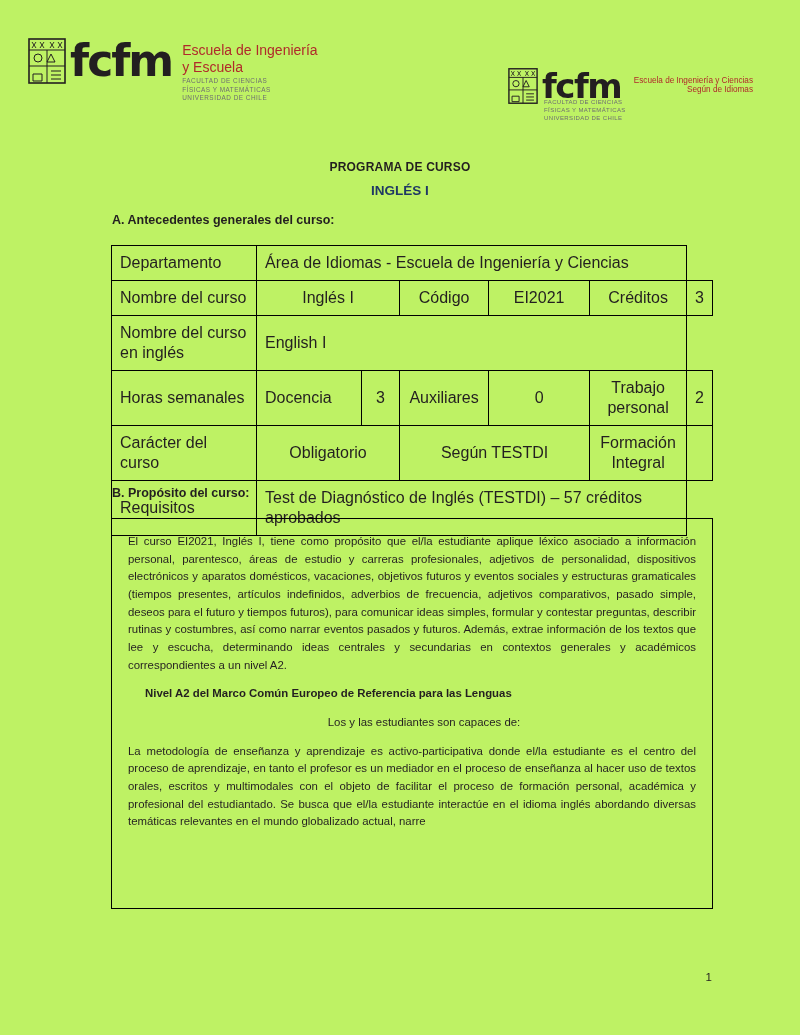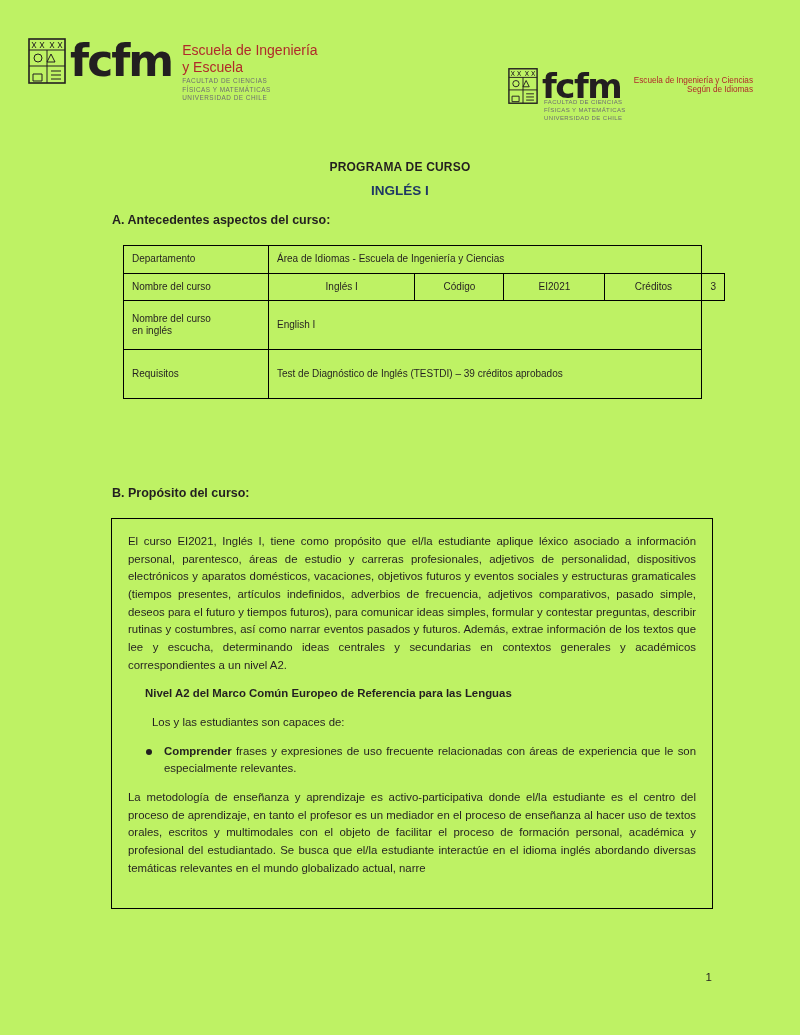--- a/index.html
+++ b/index.html
@@ -117,25 +117,25 @@
     left: 112px;
     font-weight: bold;
     font-size: 12.5px;
   }
   #sec-a { top: 213px; }
   #sec-b { top: 486px; }
 
   
   table.info {
     position: absolute;
-    left: 123px;
+    left: 111px;
     top: 245px;
     width: 602px;
     border-collapse: collapse;
-    font-size: 10px;
+    font-size: 16px;
   }
   table.info td {
     border: 1px solid #000;
     padding: 7px 8px;
     vertical-align: middle;
     line-height: 1.25;
   }
   .c { text-align: center; }
   .l { text-align: left; }
   .tall { height: 34px; }
@@ -151,21 +151,21 @@
     box-sizing: border-box;
     padding: 14px 16px 0 16px;
     font-size: 11.4px;
     line-height: 1.55;
     text-align: justify;
     overflow: hidden;
   }
   .purpose-box p { margin: 0 0 11px 0; }
   .purpose-box .bold { font-weight: bold; }
   .lvl-title { font-weight: bold; margin: 0 0 1px 0; text-align: left; padding-left: 17px;}
-  .lvl-sub { margin: 0 0 5px 0; text-align: left; padding-left: 24px; }
+  .lvl-sub { margin: 0 0 5px 0; text-align: center; padding-left: 24px; }
   ul.cef {
     margin: 0 0 11px 0;
     padding-left: 34px;
     list-style: none;
   }
   ul.cef li {
     position: relative;
     margin-bottom: 4px;
     text-align: justify;
     padding-left: 2px;
@@ -242,21 +242,21 @@
       <div class="txt-block">
         <div class="txt-red">Escuela de Ingeniería y Ciencias</div>
         <div class="txt-red">Según de Idiomas</div>
       </div>
     </div>
   </div>
 
   <div class="doc-title">PROGRAMA DE CURSO</div>
   <div class="doc-subtitle">INGLÉS I</div>
 
-  <div class="section-head" id="sec-a">A. Antecedentes aspectos del curso:</div>
+  <div class="section-head" id="sec-a">A. Antecedentes generales del curso:</div>
 
   <table class="info">
     <tbody>
       <tr>
         <td class="l" style="width:128px">Departamento</td>
         <td class="l" colspan="5">Área de Idiomas - Escuela de Ingeniería y Ciencias</td>
       </tr>
       <tr>
         <td class="l">Nombre del curso</td>
         <td class="c" colspan="2" style="width:170px">Inglés I</td>
@@ -266,35 +266,54 @@
         <td class="c">3</td>
       </tr>
       <tr>
         <td class="l tall">
           <div>Nombre del curso</div>
           <div>en inglés</div>
         </td>
         <td class="l" colspan="5">English I</td>
       </tr>
       <tr>
+        <td class="l">Horas semanales</td>
+        <td class="l" style="width:88px">Docencia</td>
+        <td class="c">3</td>
+        <td class="c" colspan="1">Auxiliares</td>
+        <td class="c">0</td>
+        <td class="c">
+          <div>Trabajo</div>
+          <div>personal</div>
+        </td>
+        <td class="c">2</td>
+      </tr>
+      <tr>
+        <td class="l tall">Carácter del curso</td>
+        <td class="c" colspan="2">Obligatorio</td>
+        <td class="c" colspan="2">Según TESTDI</td>
+        <td class="c">
+          <div>Formación</div>
+          <div>Integral</div>
+        </td>
+        <td class="c"></td>
+      </tr>
+      <tr>
         <td class="l tall">Requisitos</td>
-        <td class="l" colspan="5">Test de Diagnóstico de Inglés (TESTDI) – 39 créditos aprobados</td>
+        <td class="l" colspan="5">Test de Diagnóstico de Inglés (TESTDI) – 57 créditos aprobados</td>
       </tr>
     </tbody>
   </table>
 
   <div class="section-head" id="sec-b">B. Propósito del curso:</div>
 
   <div class="purpose-box">
     <p>El curso EI2021, Inglés I, tiene como propósito que el/la estudiante aplique léxico asociado a información personal, parentesco, áreas de estudio y carreras profesionales, adjetivos de personalidad, dispositivos electrónicos y aparatos domésticos, vacaciones, objetivos futuros y eventos sociales y estructuras gramaticales (tiempos presentes, artículos indefinidos, adverbios de frecuencia, adjetivos comparativos, pasado simple, deseos para el futuro y tiempos futuros), para comunicar ideas simples, formular y contestar preguntas, describir rutinas y costumbres, así como narrar eventos pasados y futuros. Además, extrae información de los textos que lee y escucha, determinando ideas centrales y secundarias en contextos generales y académicos correspondientes a un nivel A2.</p>
     <p class="lvl-title">Nivel A2 del Marco Común Europeo de Referencia para las Lenguas</p>
     <p class="lvl-sub">Los y las estudiantes son capaces de:</p>
     <ul class="cef">
-      <li>
-        <span class="bold">Comprender</span><span> frases y expresiones de uso frecuente relacionadas con áreas de experiencia que le son especialmente relevantes.</span>
-      </li>
     </ul>
     <p>La metodología de enseñanza y aprendizaje es activo-participativa donde el/la estudiante es el centro del proceso de aprendizaje, en tanto el profesor es un mediador en el proceso de enseñanza al hacer uso de textos orales, escritos y multimodales con el objeto de facilitar el proceso de formación personal, académica y profesional del estudiantado. Se busca que el/la estudiante interactúe en el idioma inglés abordando diversas temáticas relevantes en el mundo globalizado actual, narre</p>
   </div>
 
   <div class="page-number">1</div>
 
 </div>
 
 </body></html>

